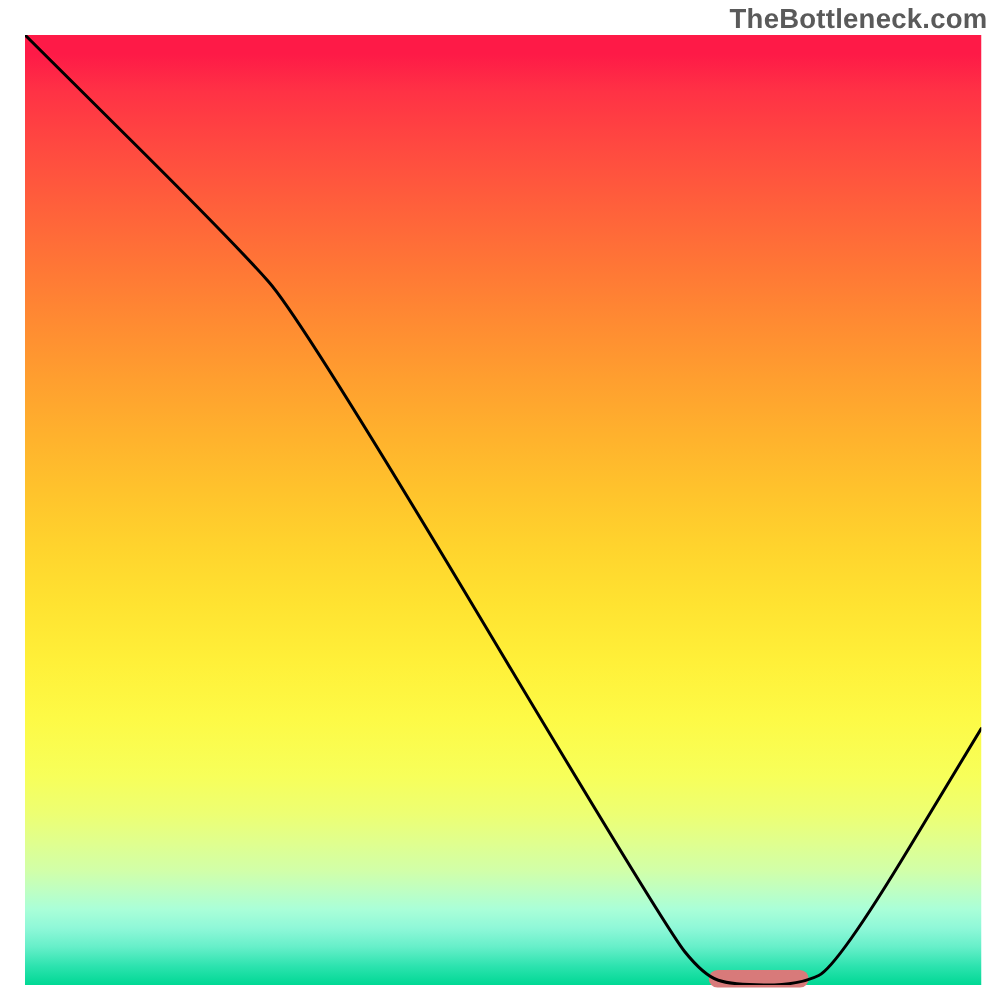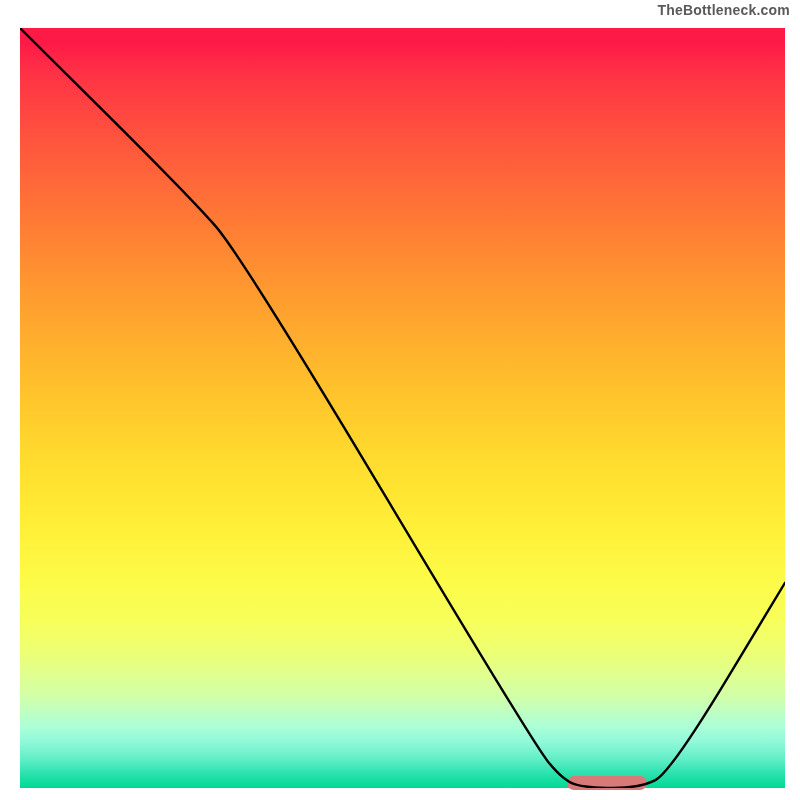--- a/index.html
+++ b/index.html
@@ -8,21 +8,21 @@
     height: 800px;
     background: #ffffff;
     position: relative;
     font-family: Arial, Helvetica, sans-serif;
     overflow: hidden;
   }
   .watermark {
     position: absolute;
     top: 2px;
     right: 10px;
-    font-size: 14px;
+    font-size: 22px;
     font-weight: 600;
     color: #5a5a5a;
     letter-spacing: 0.2px;
     z-index: 10;
   }
   .outer-area {
     position: absolute;
     left: 20px;
     top: 28px;
     width: 765px;

